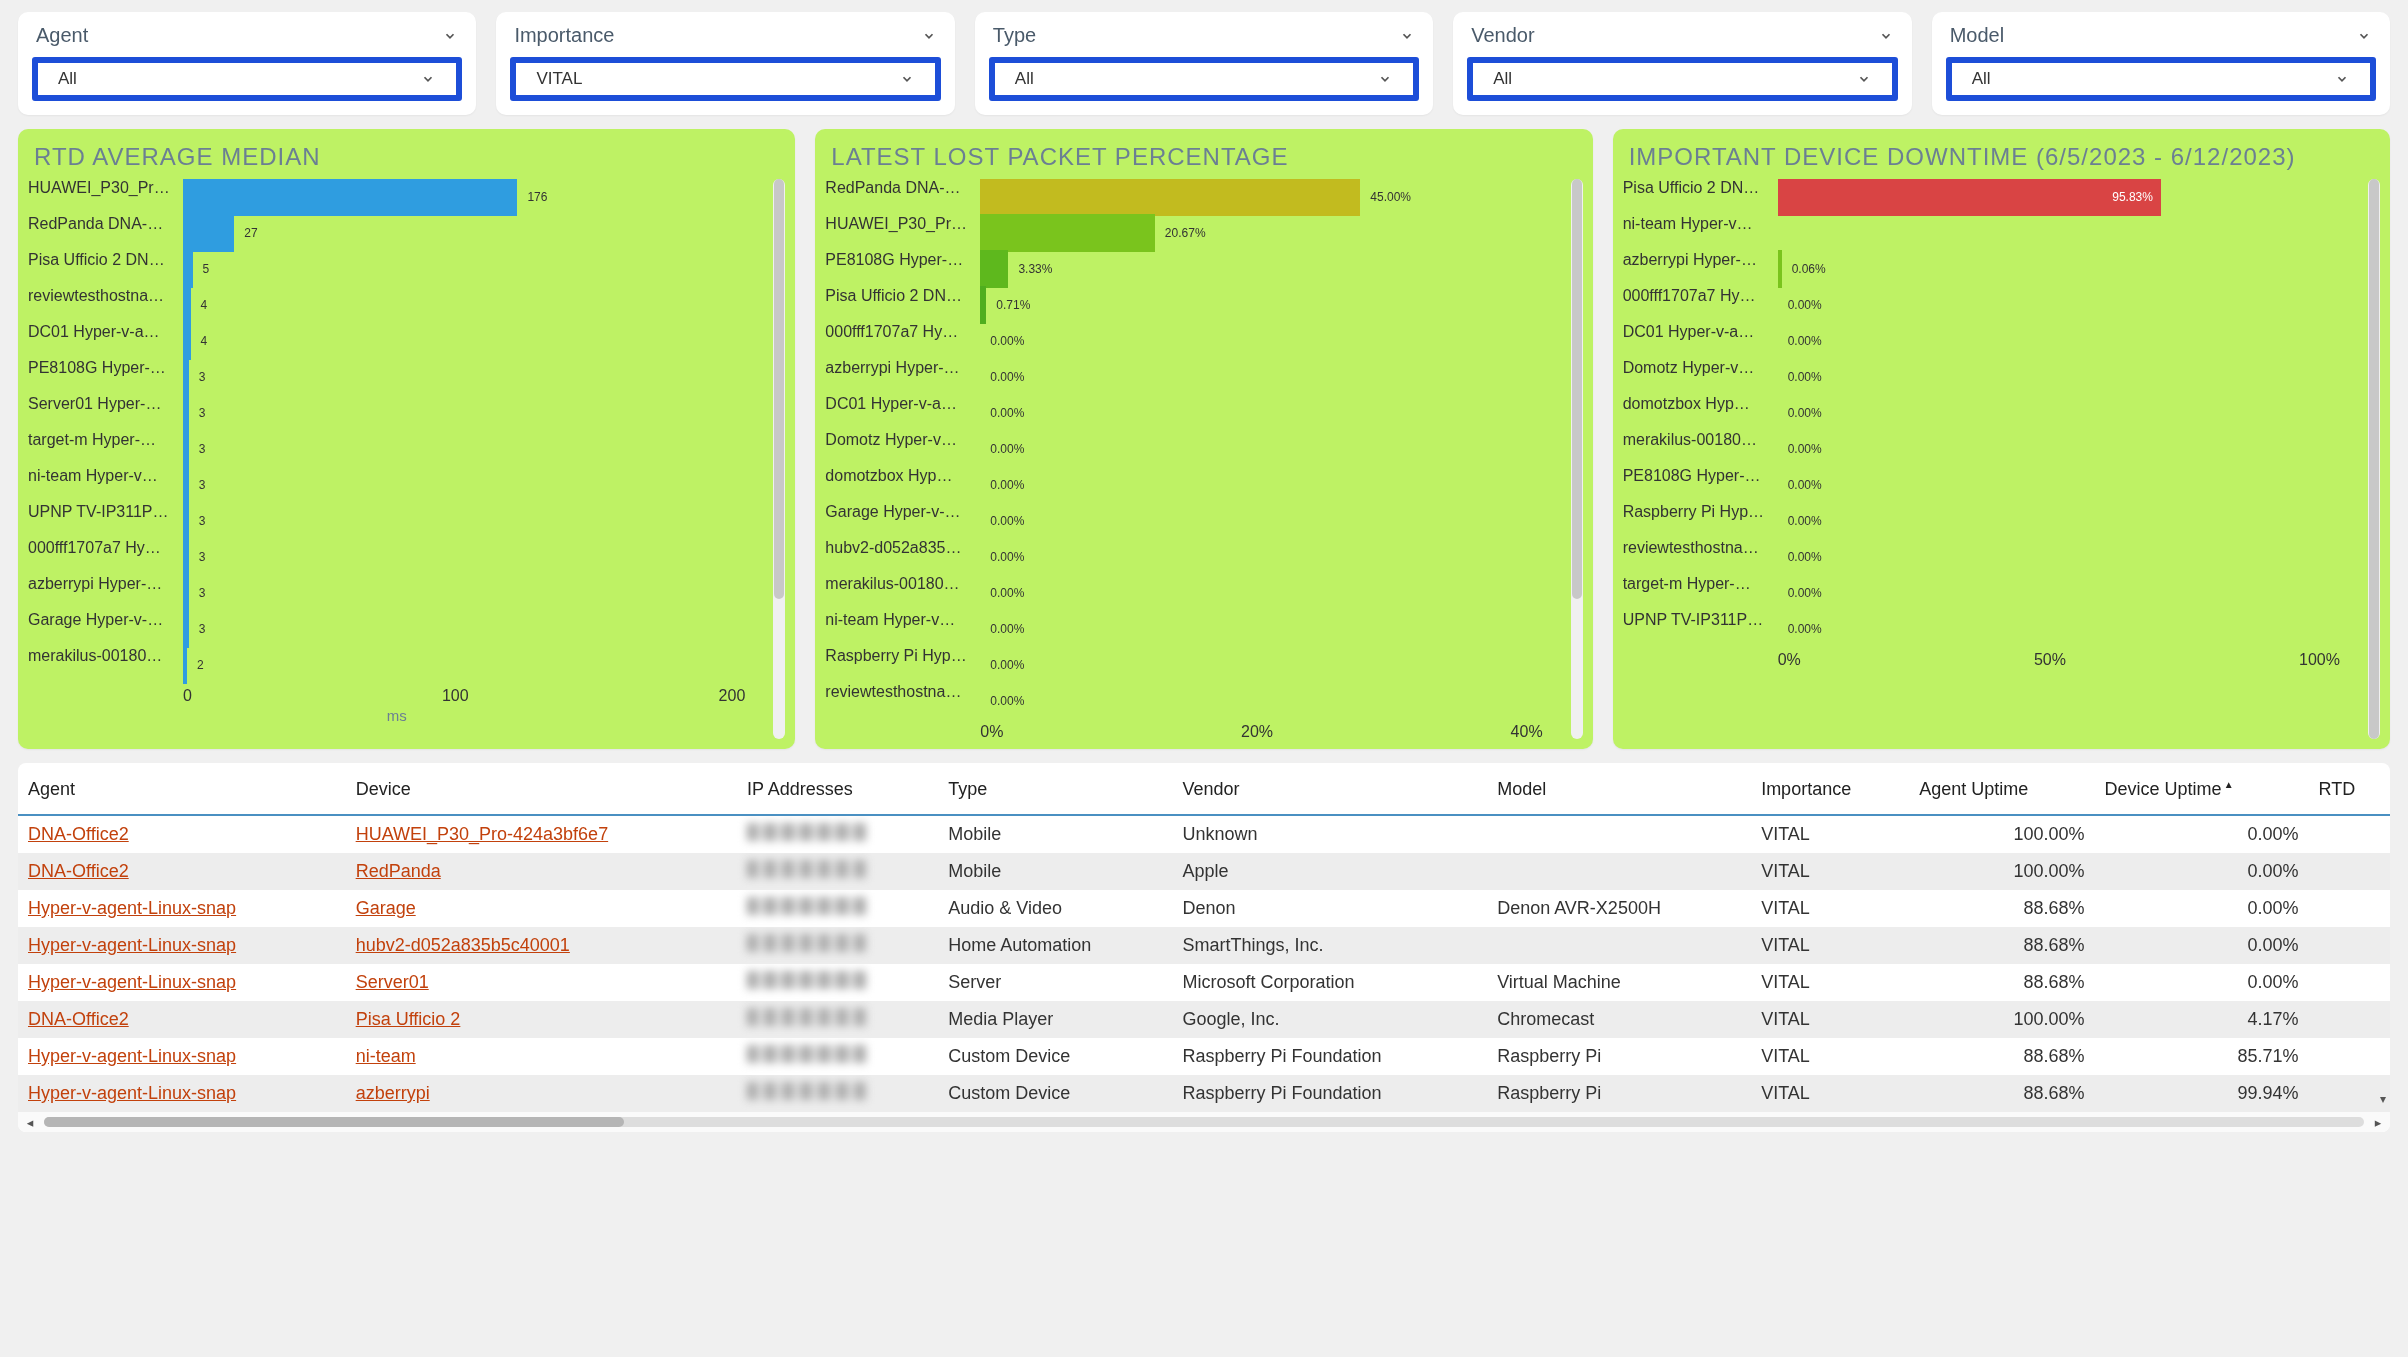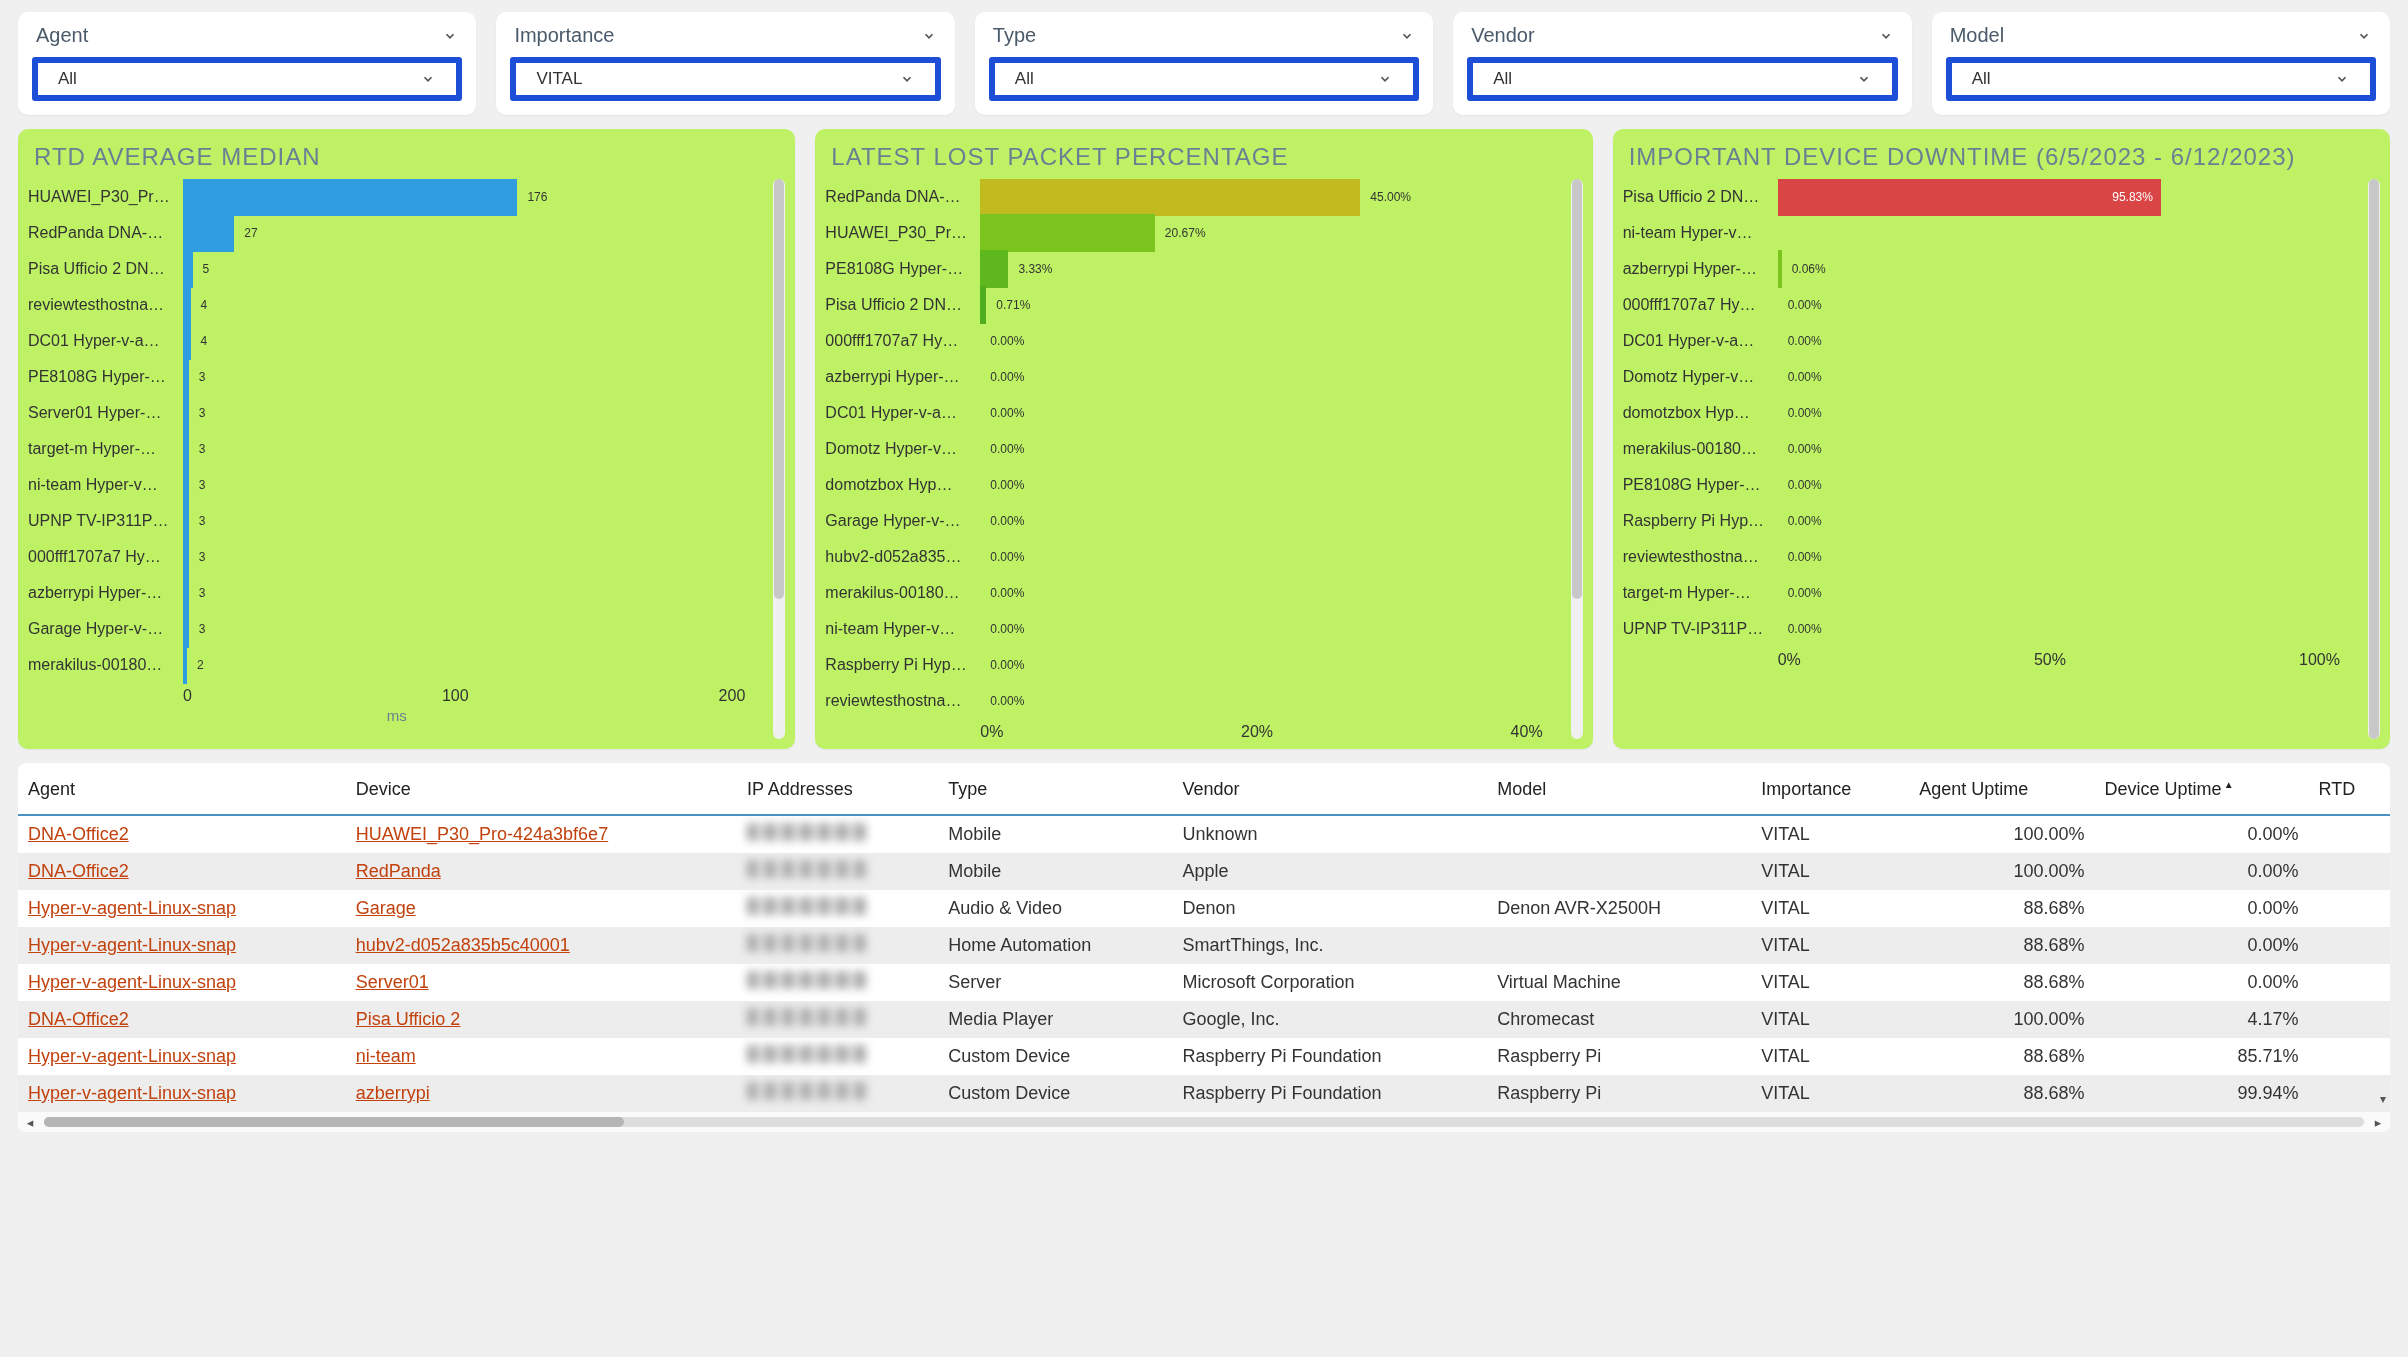--- a/index.html
+++ b/index.html
@@ -79,21 +79,21 @@
   height: 560px;
   position: relative;
 }
 .chart-inner {
   flex: 1;
   overflow: hidden;
   padding-right: 8px;
 }
 .bar-row {
   display: flex;
-  align-items: center;
+  align-items: flex-start;
   height: 36px;
 }
 .bar-label {
   width: 155px;
   text-align: left;
   font-size: 16px;
   color: #333;
   white-space: nowrap;
   overflow: hidden;
   text-overflow: ellipsis;

